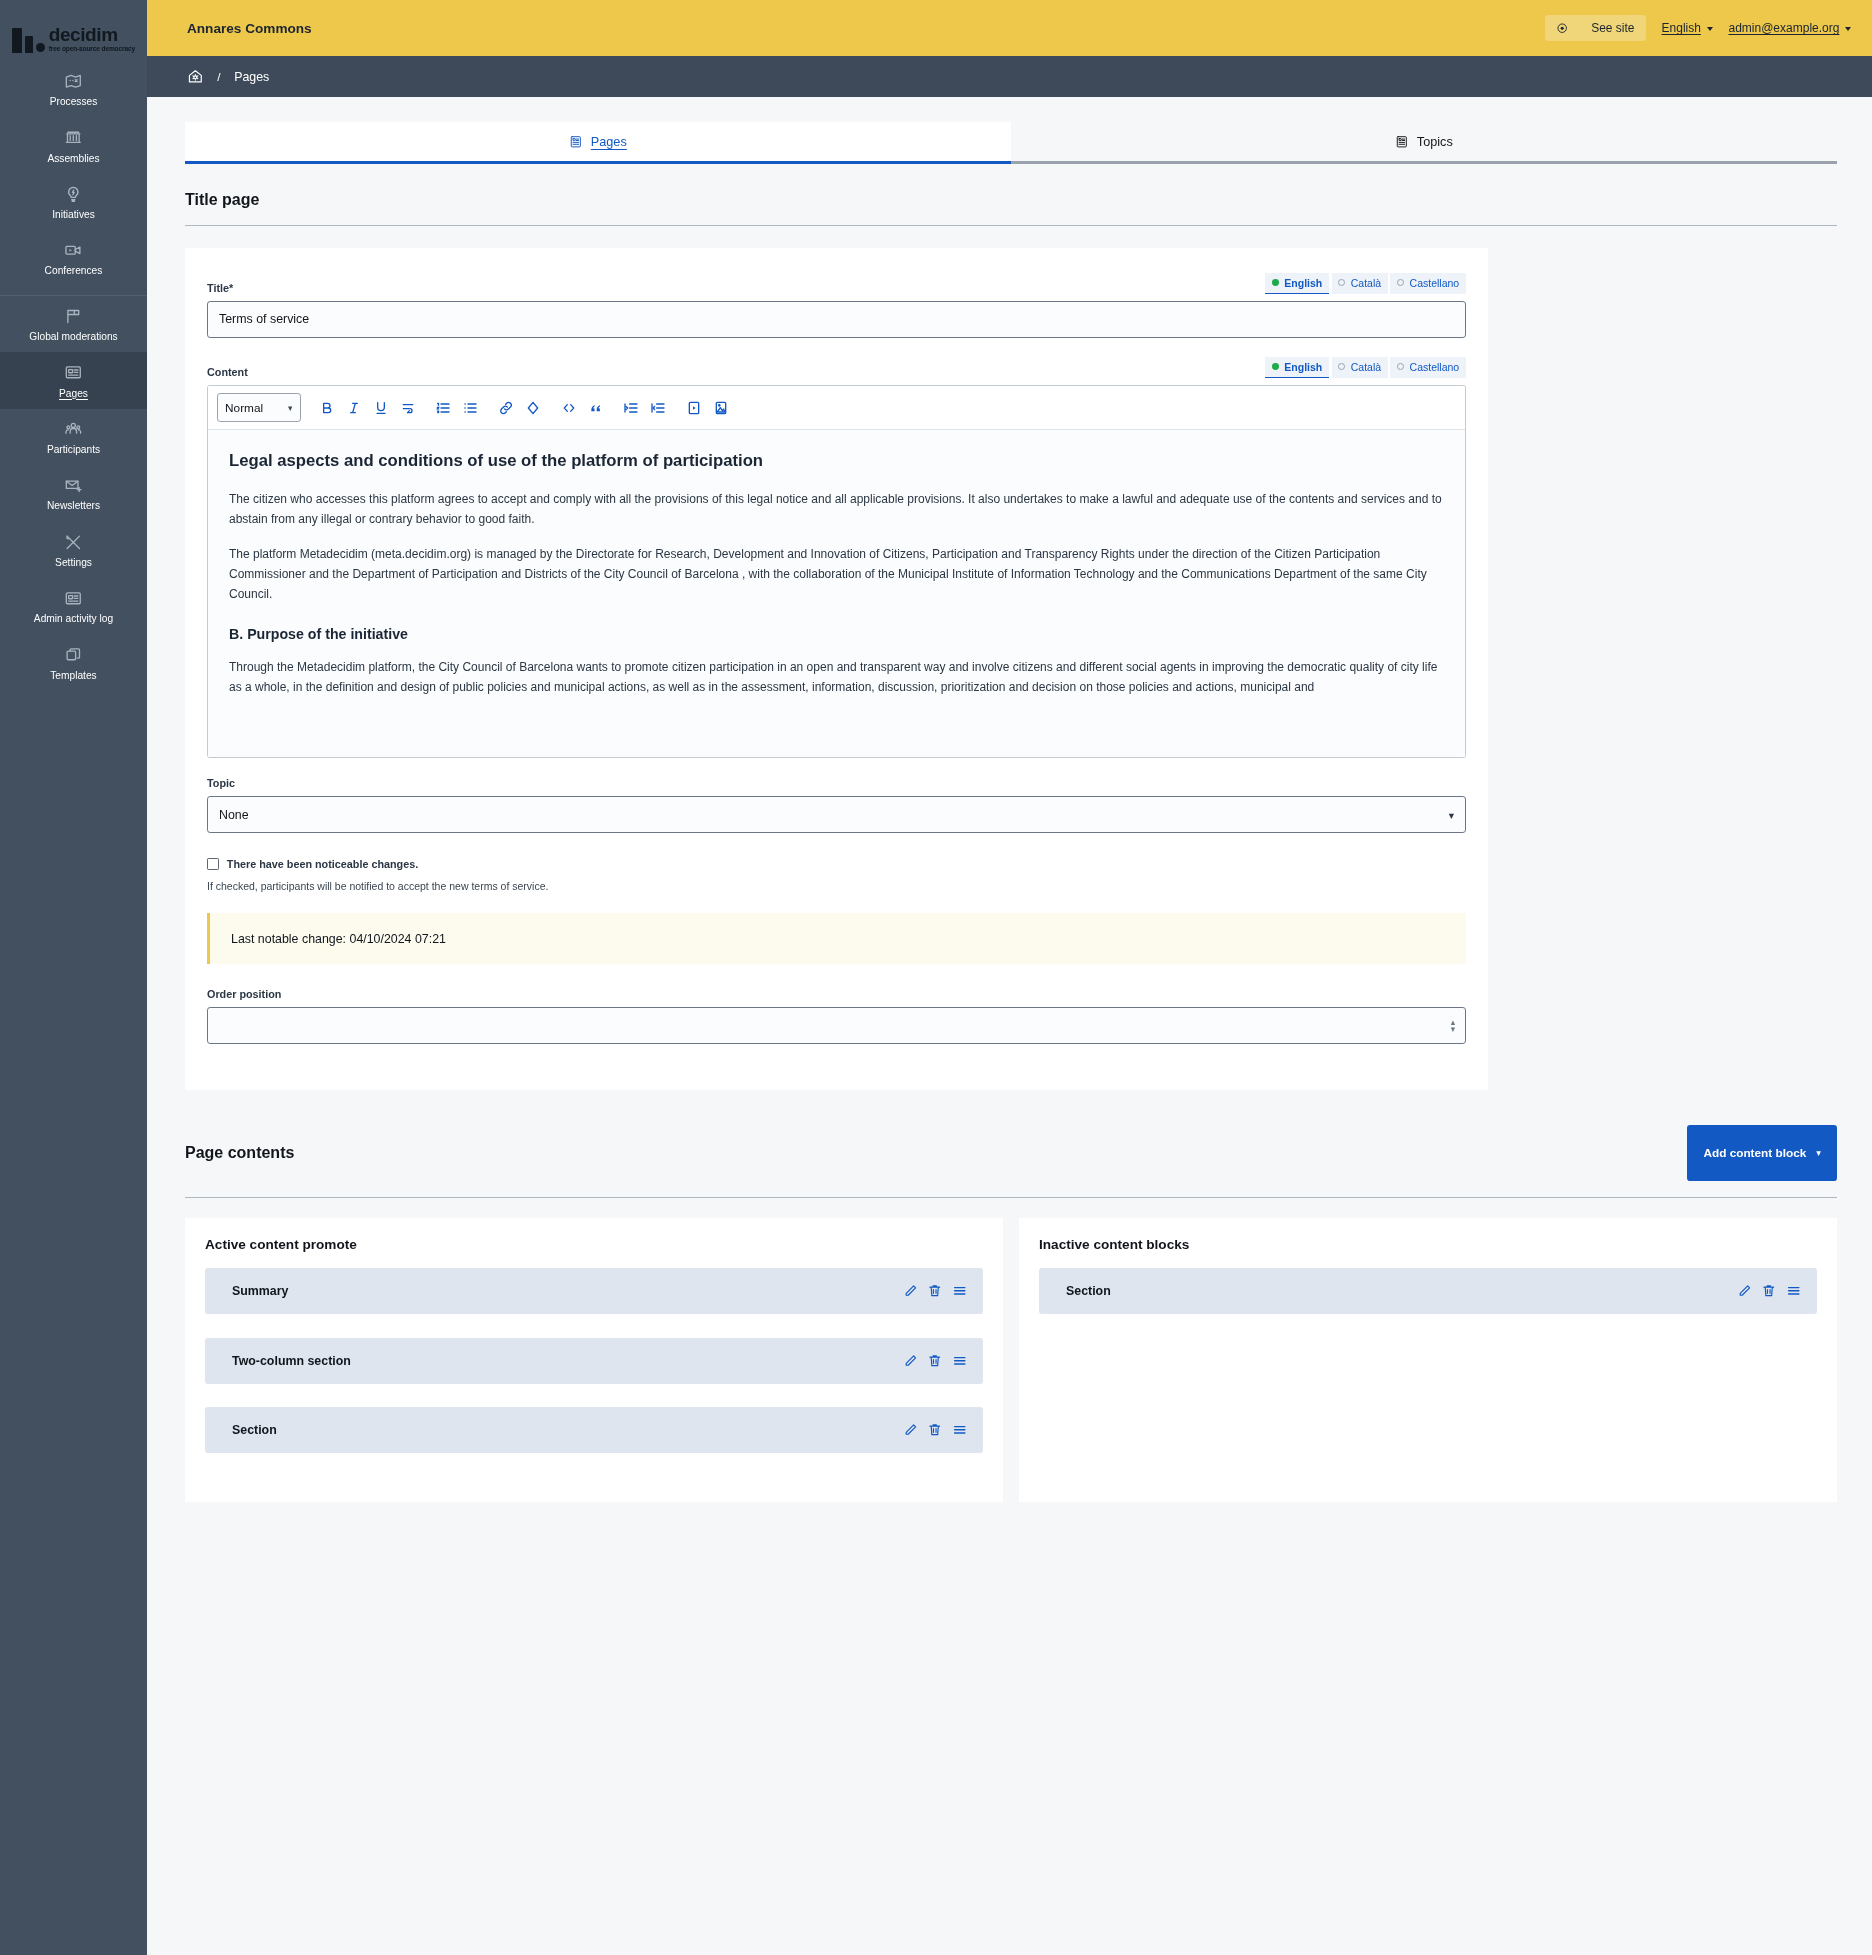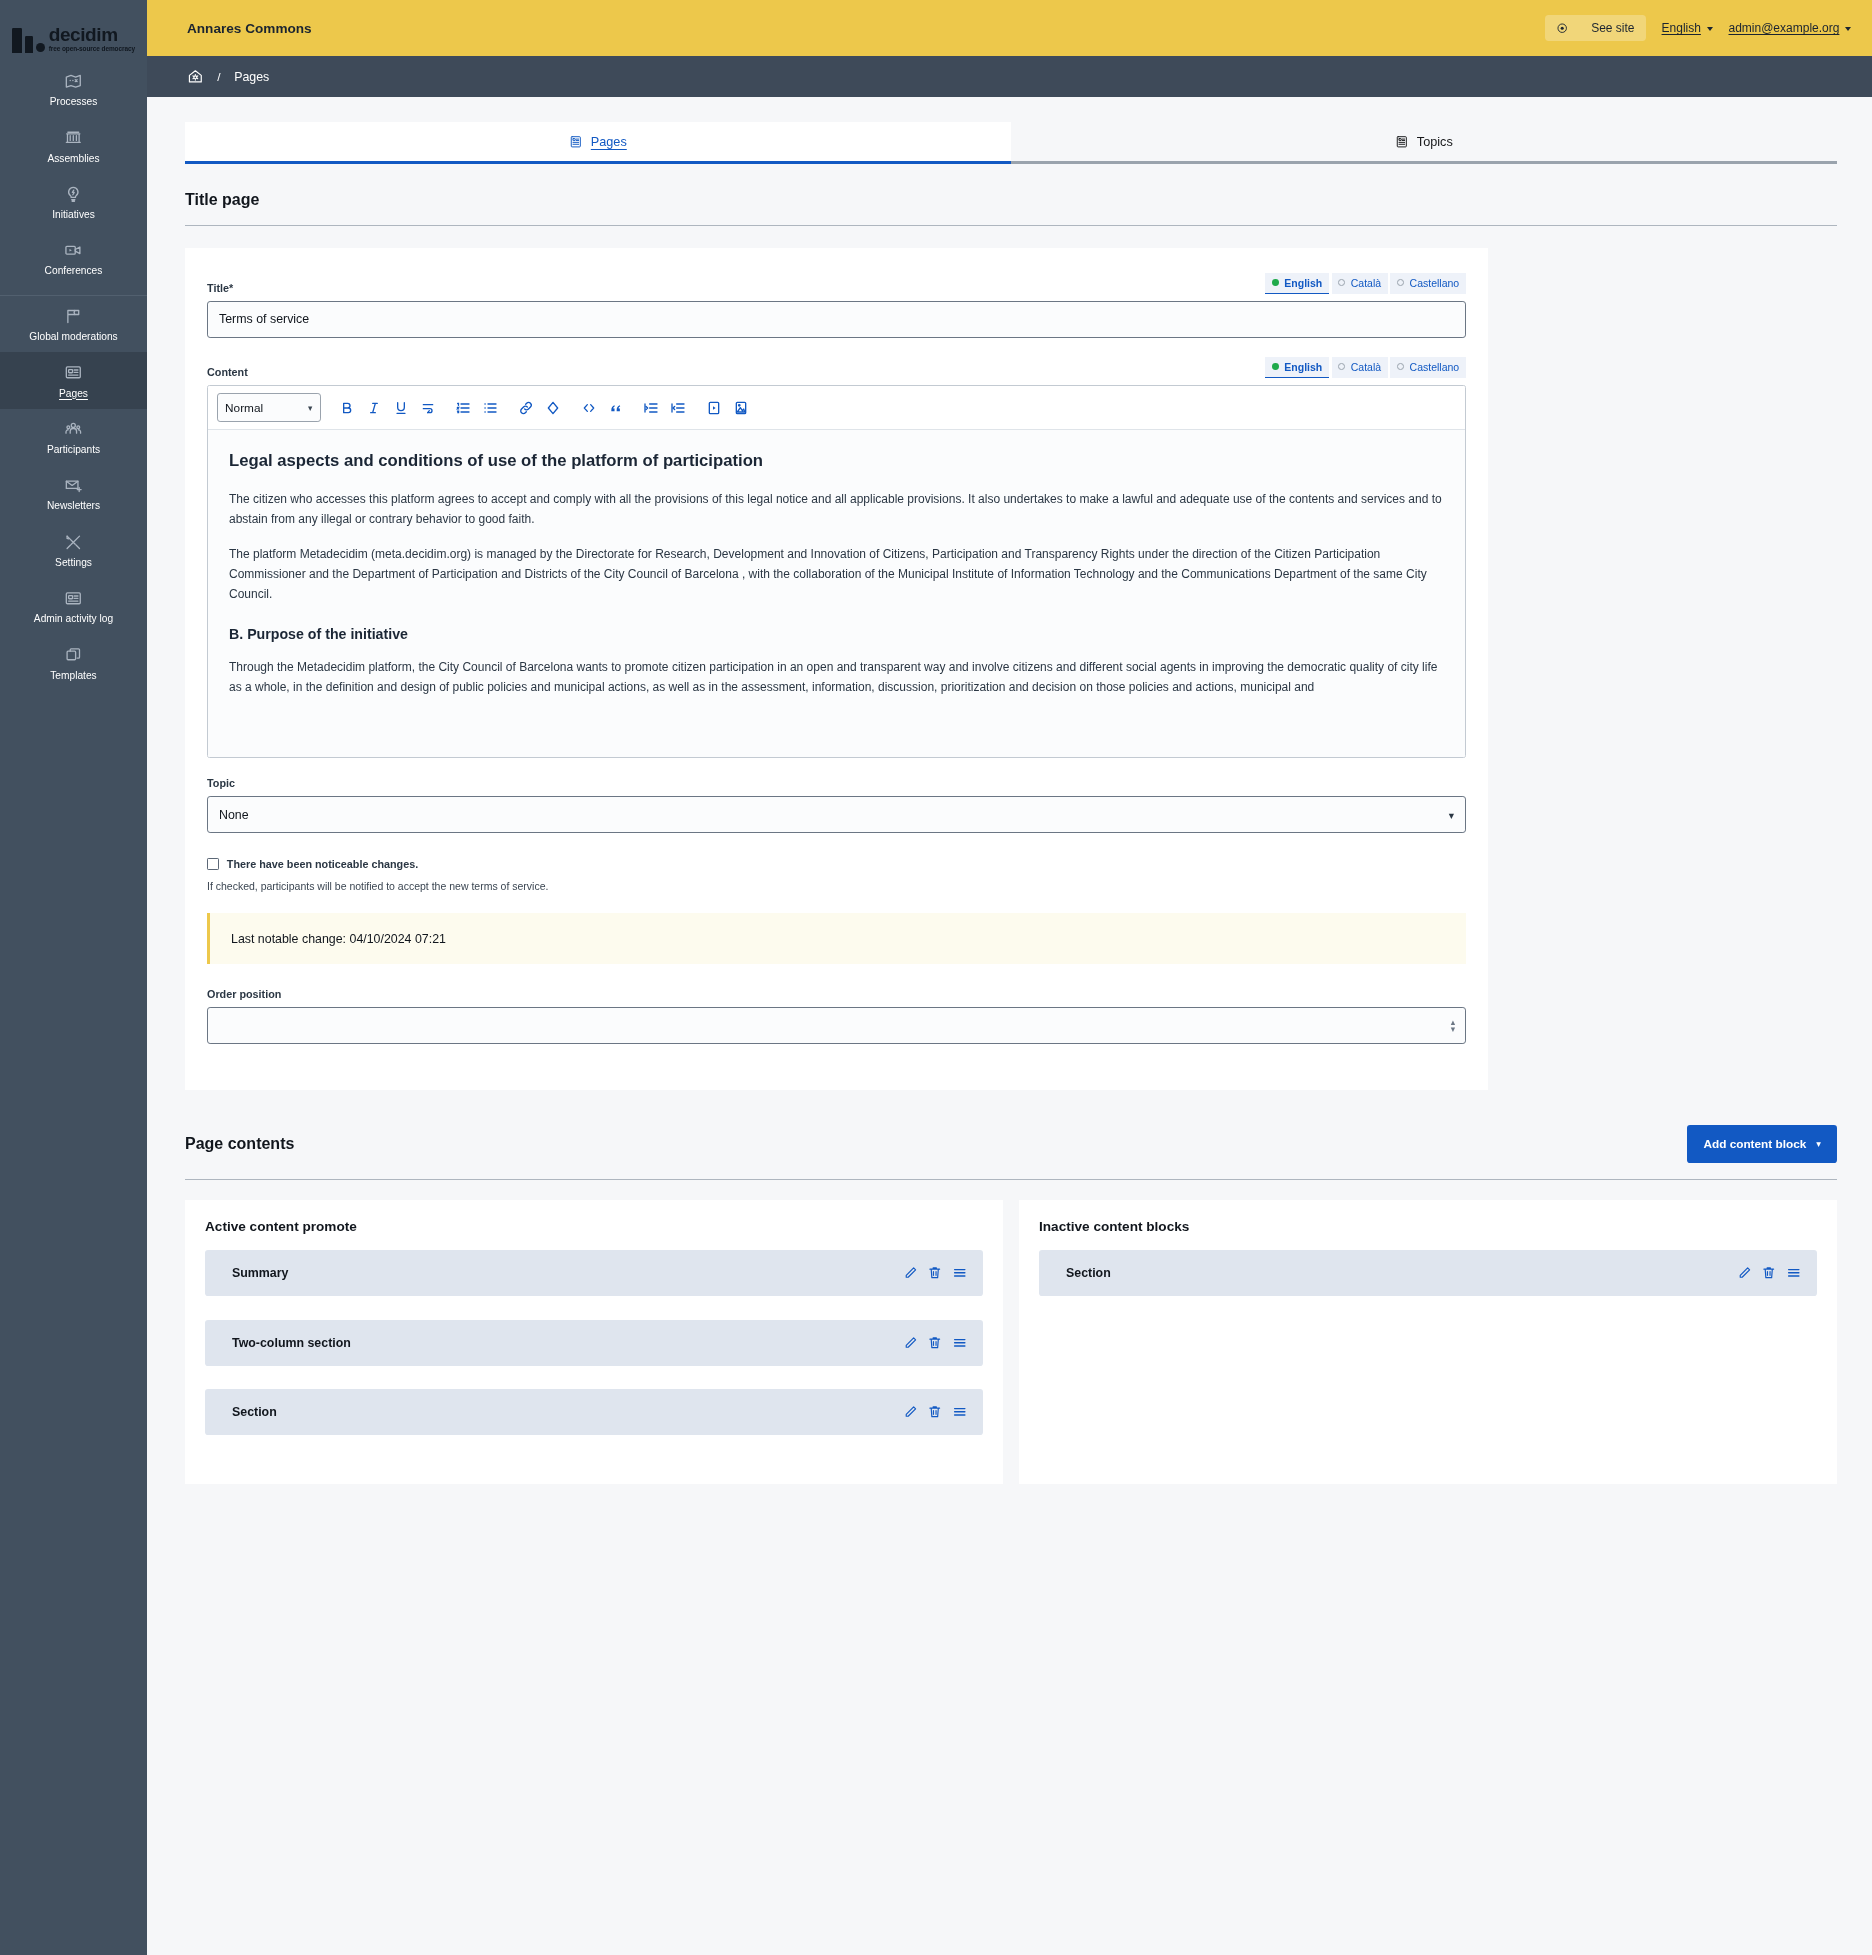--- a/index.html
+++ b/index.html
@@ -184,21 +184,21 @@
   
   .editor { border:0.6px solid #c3cad2; border-radius:2.5px; overflow:hidden; background:#fff; }
   .ed-toolbar {
     display:flex; align-items:center; gap:0;
     padding: 7.4px 8.7px;
     border-bottom:0.6px solid #dfe4e9;
     background:#ffffff;
   }
   .ed-select {
     display:flex; align-items:center; justify-content:space-between; gap:22px;
-    width: 104px; height:28.5px;
+    width: 84px; height:28.5px;
     border:0.6px solid #9aa3ad; border-radius:3.1px;
     background:#fbfcfd;
     padding: 0 7.4px;
     font-size:11.8px; color:#11161d;
     cursor:pointer;
     margin-right: 12.4px;
   }
   .ed-select .chev { color:#3b4652; font-size:8.7px; }
   .tb-btn {
     width:27px; height:27px;
@@ -264,21 +264,21 @@
   }
 
   
   .pc-head {
     display:flex; align-items:center; justify-content:space-between;
     padding: 35px 0 0 0;
   }
   .btn-primary {
     background:#1259c3; color:#ffffff;
     border:none; border-radius:3.1px;
-    height: 38px;
+    height: 56px;
     padding: 0 16px;
     font-size:11.8px; font-weight:700;
     display:flex; align-items:center; gap:10px;
     cursor:pointer;
   }
   .btn-primary .chev { font-size:9.3px; font-weight:400; }
 
   .pc-grid { display:flex; gap: 16px; margin-top: 21px; }
   .pc-panel {
     background:#ffffff;

